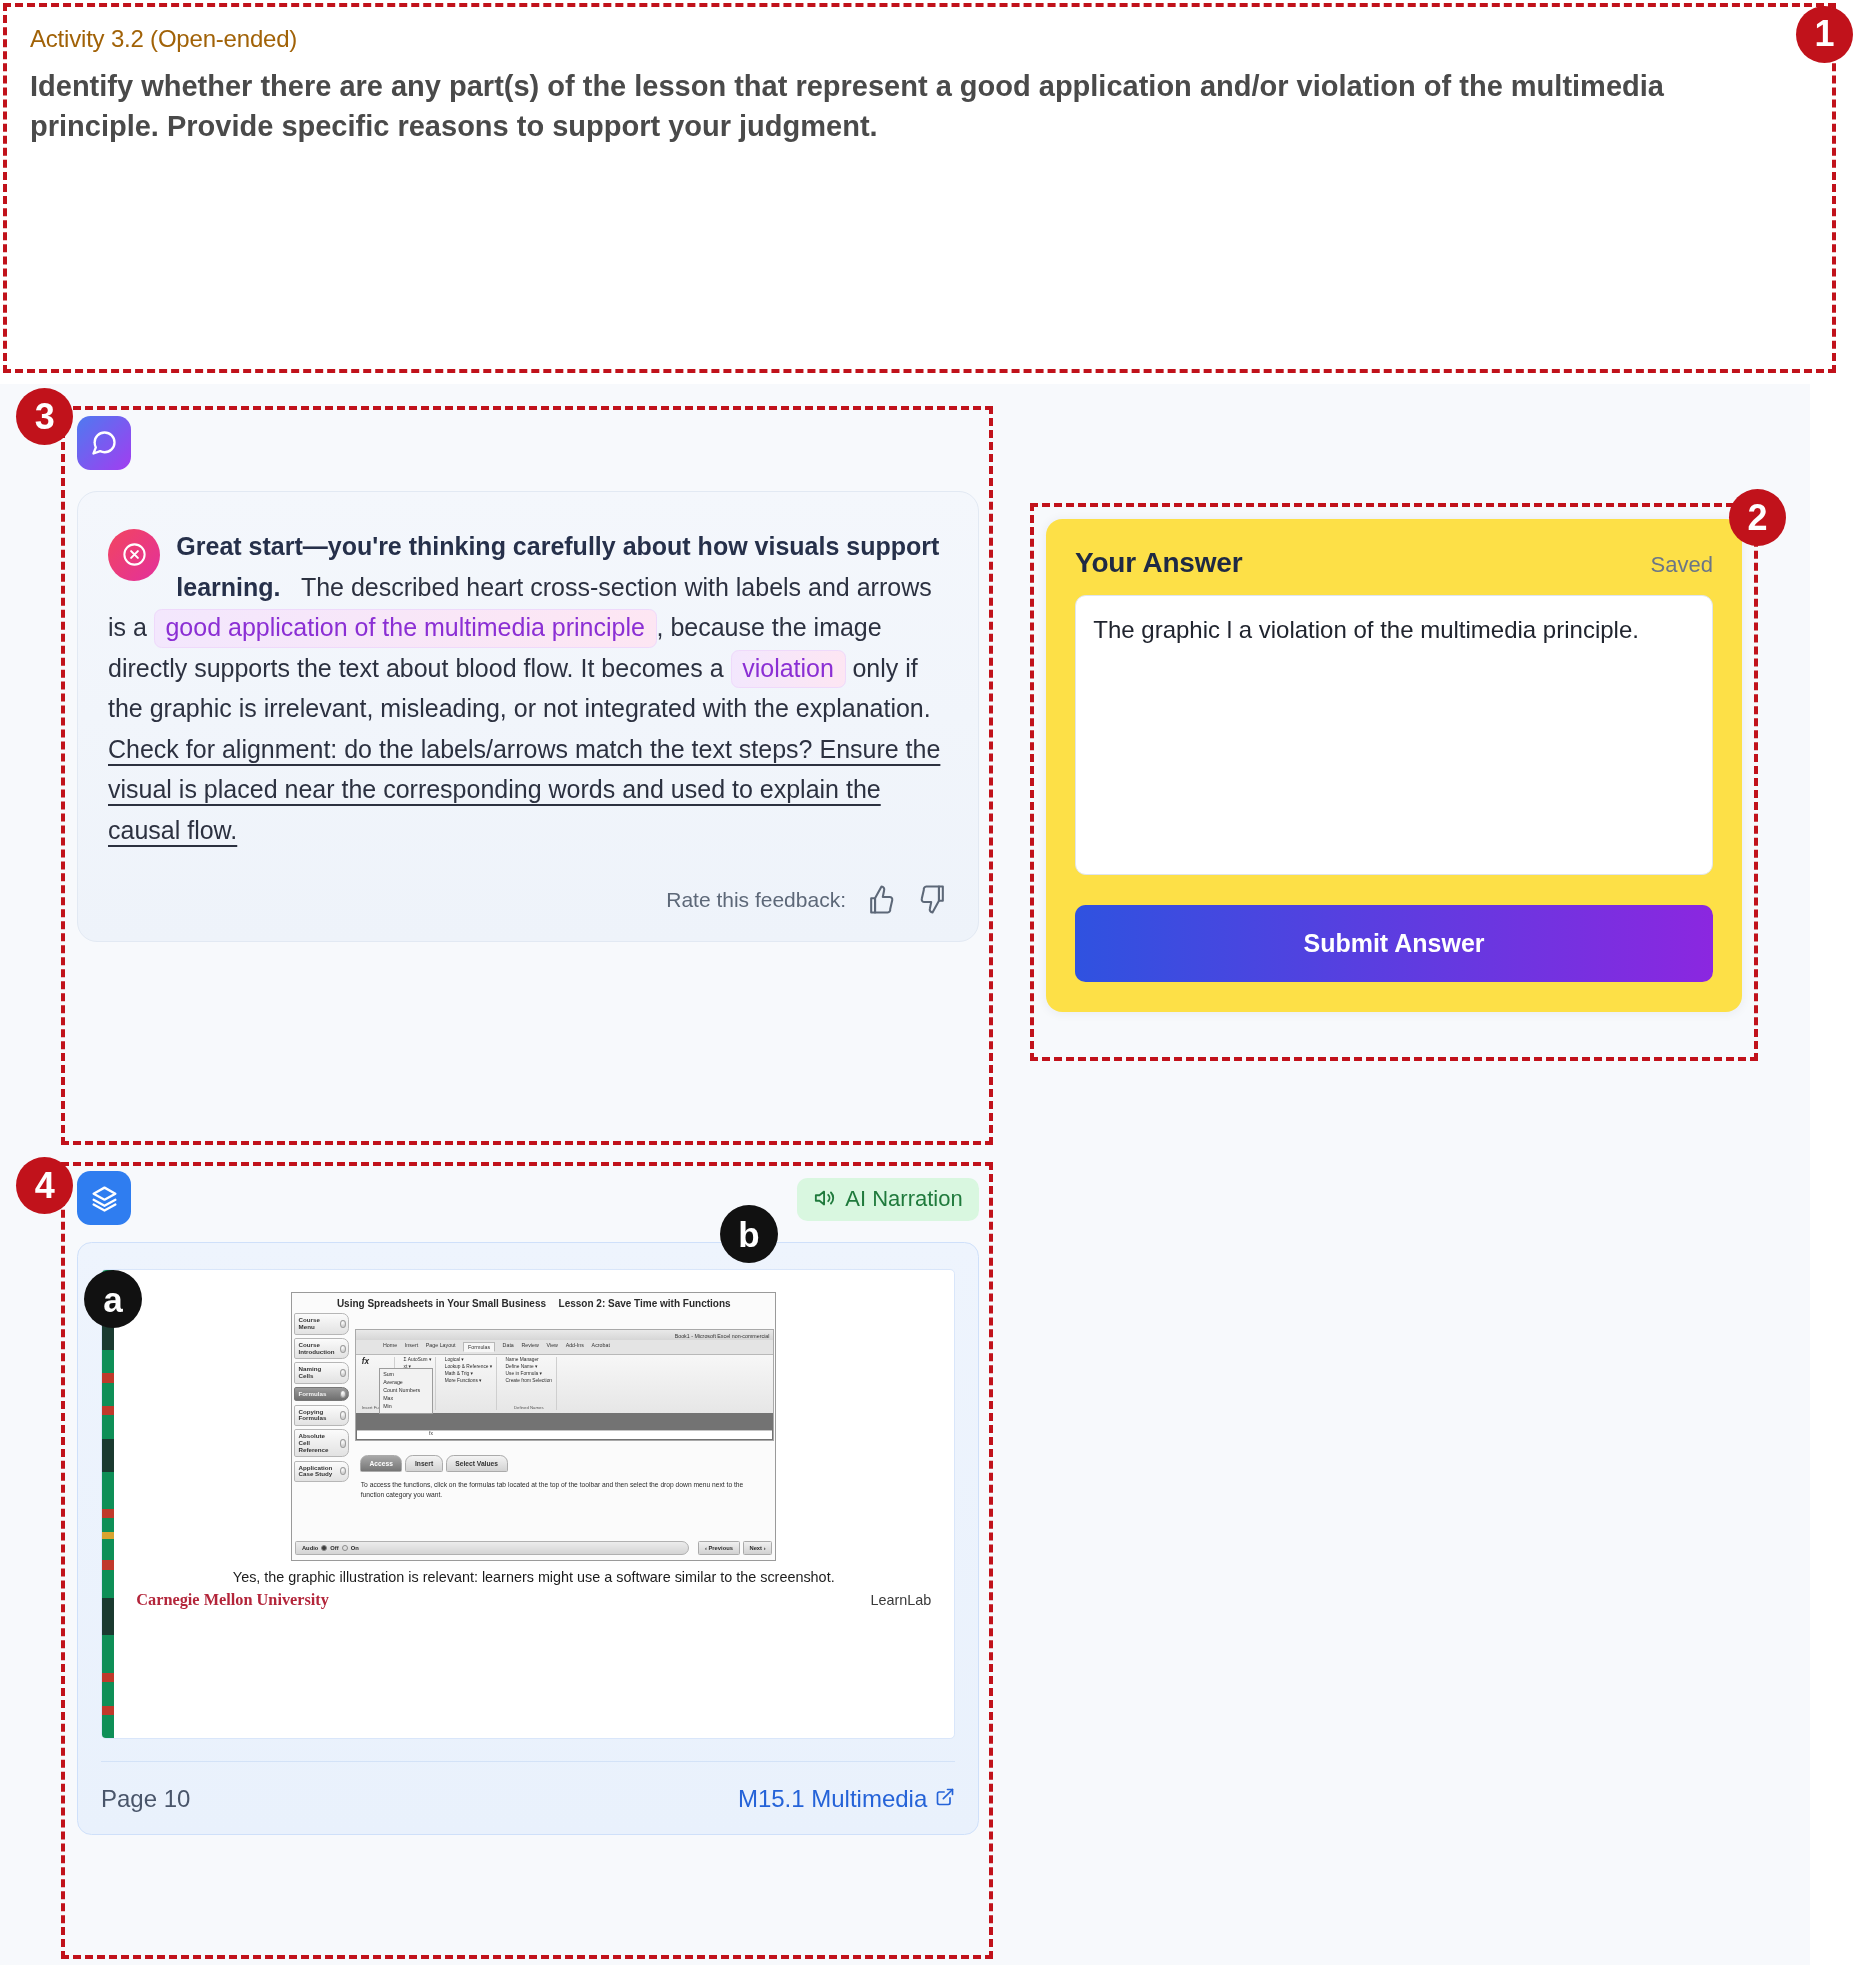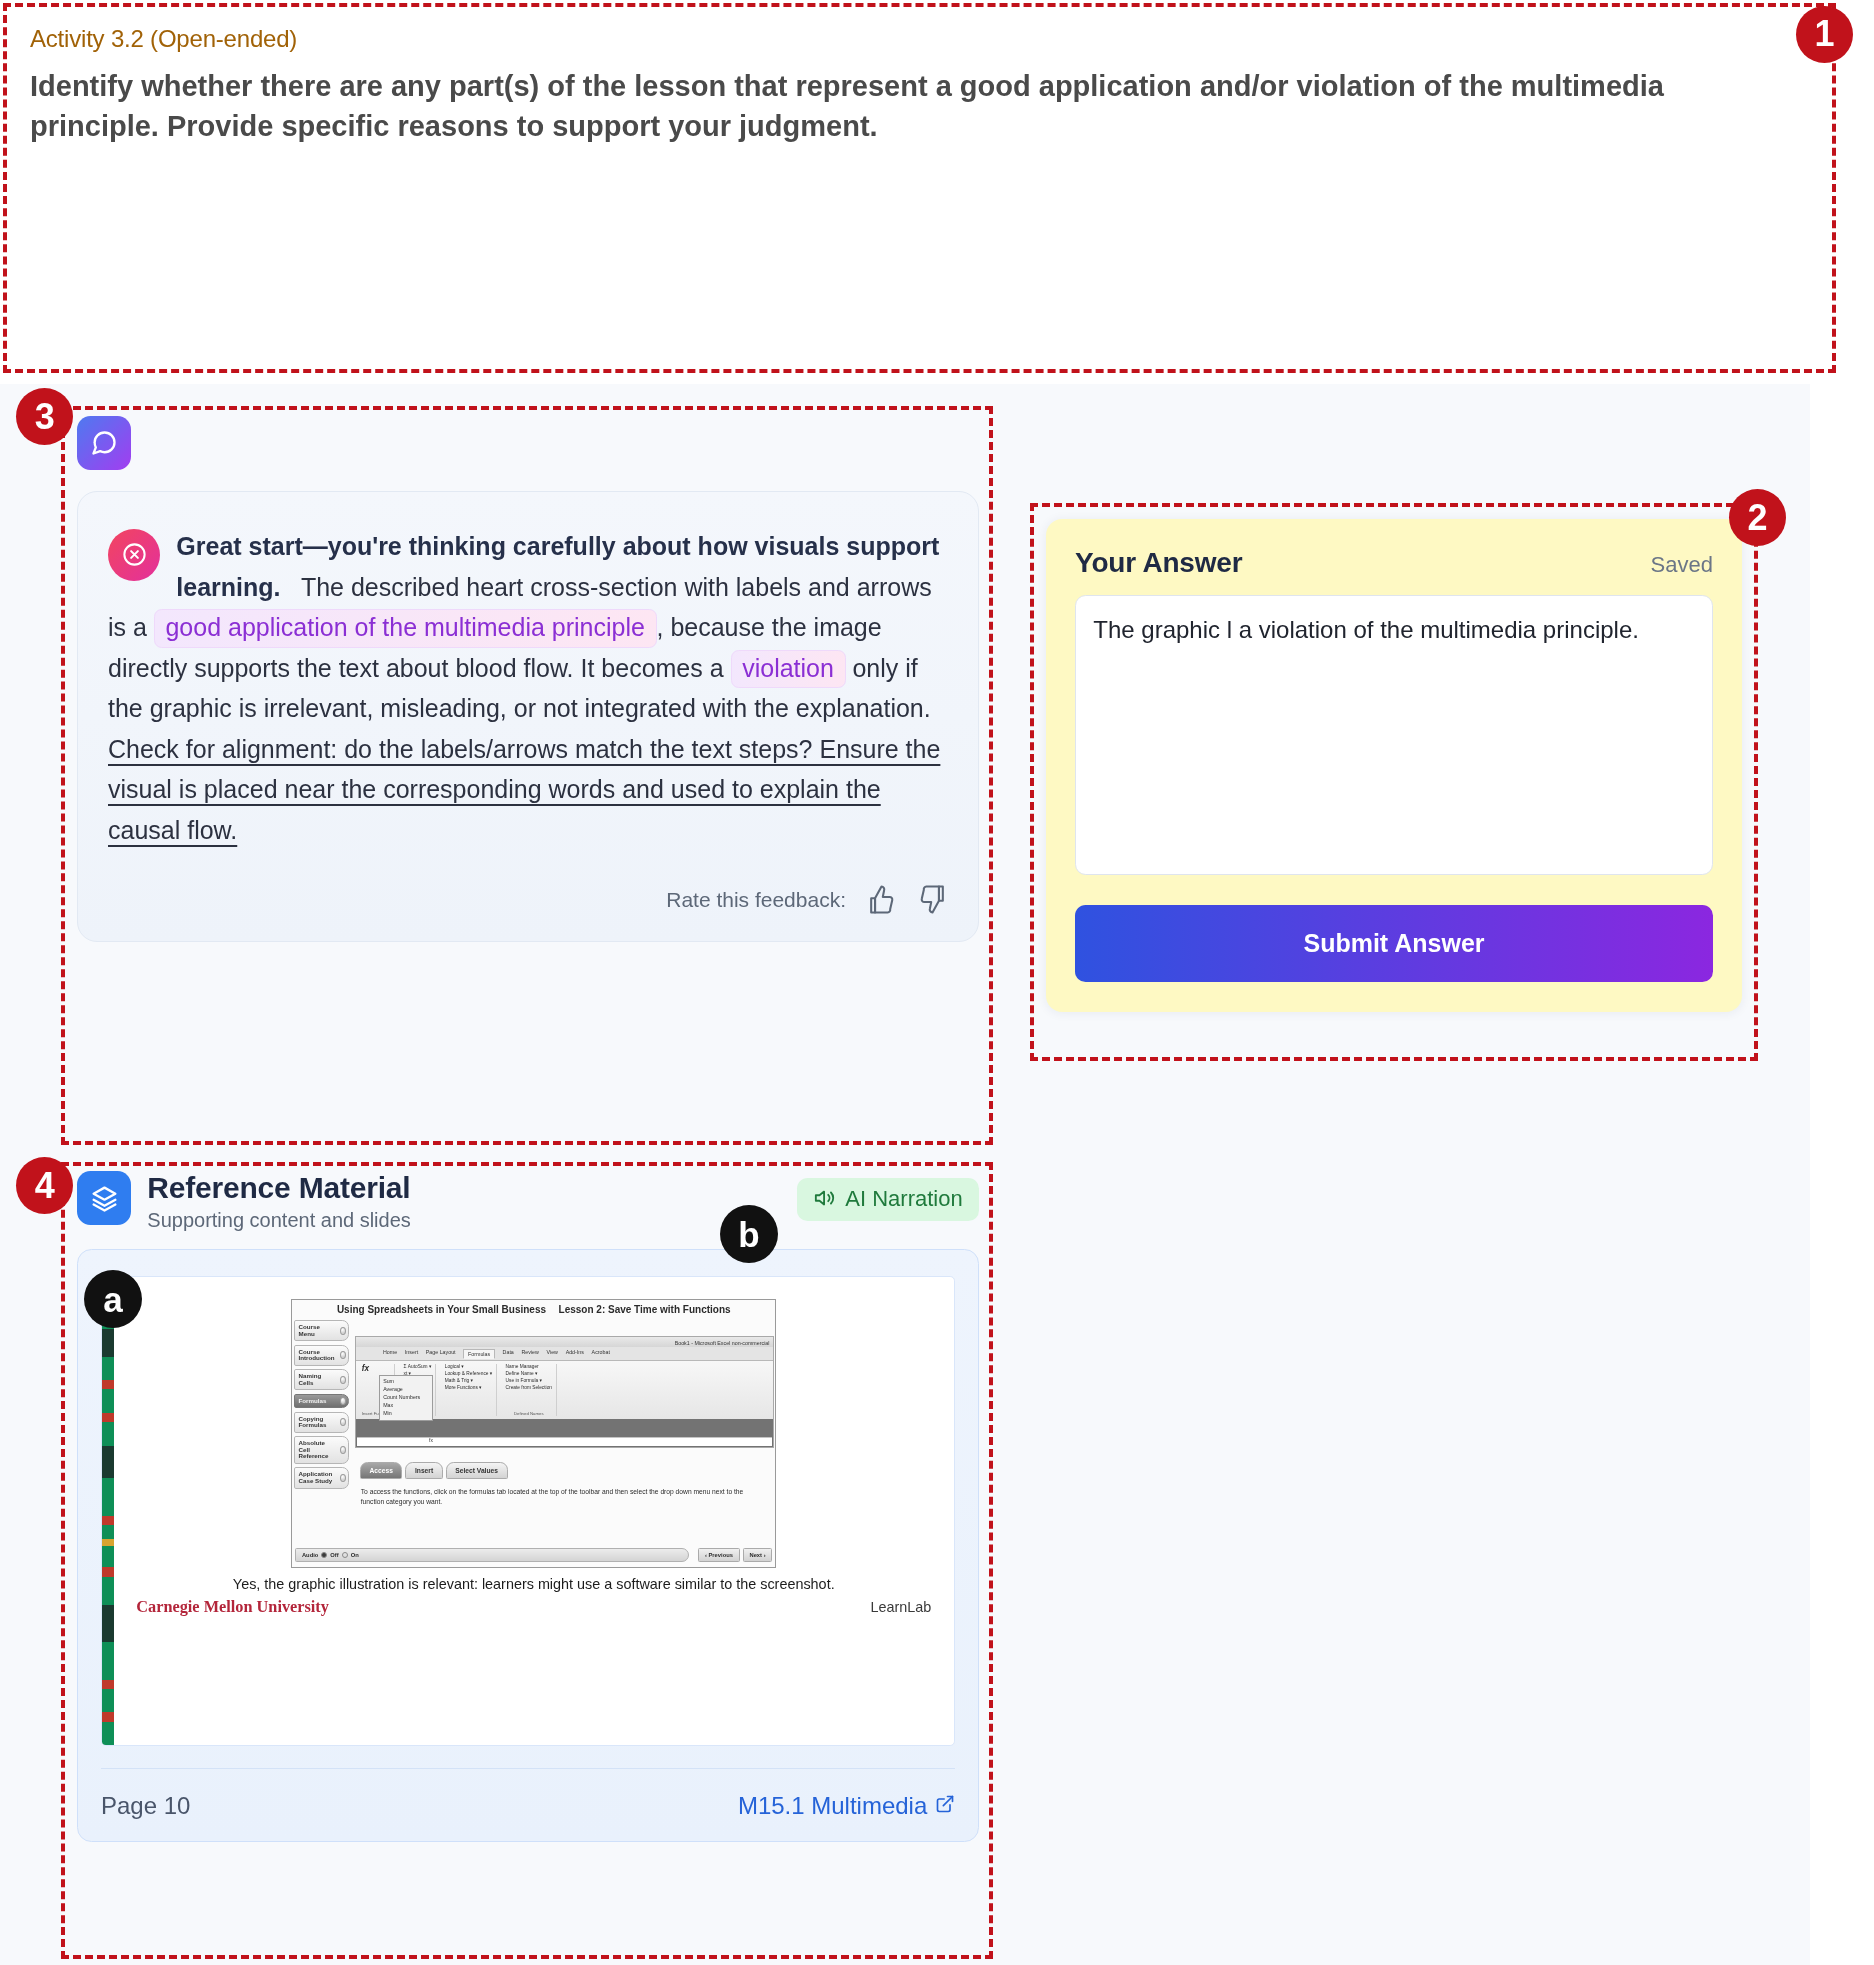--- a/index.html
+++ b/index.html
@@ -99,21 +99,21 @@
   .fb-hint { text-decoration: underline; text-decoration-thickness: 2.4px;
              text-underline-offset: 5.8px; color:#2c3140; }
   .fb-rate { display:flex; align-items:center; justify-content:flex-end;
              gap: 20px; margin-top: 34px; }
   .fb-rate .lbl { font-size: 21px; color: #5d6878; }
   .thumb { width: 31px; height: 31px; cursor: pointer; }
 
   
   #answer {
     position: absolute; left: 1046px; top: 519px; width: 696px;
-    background: #fef9c3; border-radius: 16.3px;
+    background: #fde047; border-radius: 16.3px;
     padding: 28px 29px 30px 29px;
     box-shadow: 0 1px 10.6px rgba(30,45,80,0.07);
   }
   #answer .ans-top { display:flex; align-items:baseline; justify-content:space-between; }
   #answer .ans-title { font-size: 28px; font-weight: 700; color:#1f2a44; letter-spacing:-0.2px; }
   #answer .ans-saved { font-size: 22px; color:#6b7687; }
   #answer .ans-box {
     margin-top: 16.3px; height: 280px;
     border: 1.4px solid #dfe5ee; border-radius: 10.6px;
     background:#ffffff; padding: 16.3px 17.3px;
@@ -295,24 +295,20 @@
 
   <div id="reference">
     <div class="ref-headrow">
       <div class="card-head">
         <div class="head-icon ref">
           <svg width="29" height="29" viewBox="0 0 24 24" fill="none" stroke="#ffffff" stroke-width="1.9" stroke-linecap="round" stroke-linejoin="round">
             <path d="M12 3l9 5-9 5-9-5 9-5z"></path>
               <path d="M3 13l9 5 9-5"></path>
               <path d="M3 17l9 5 9-5"></path>
           </svg>
-        </div>
-        <div class="head-text">
-          <div class="h-title">Reference Material</div>
-          <div class="h-sub">Supporting content and slides</div>
         </div>
       </div>
       <div class="narration-pill">
         <span>
           <svg width="22" height="22" viewBox="0 0 24 24" fill="none" stroke="#1f7a3c" stroke-width="2" stroke-linecap="round" stroke-linejoin="round">
             <path d="M11 5L6 9H2v6h4l5 4V5z"></path>
               <path d="M15.5 8.5a5 5 0 0 1 0 7"></path>
               <path d="M18.5 6a8.5 8.5 0 0 1 0 12"></path>
           </svg>
         </span>

